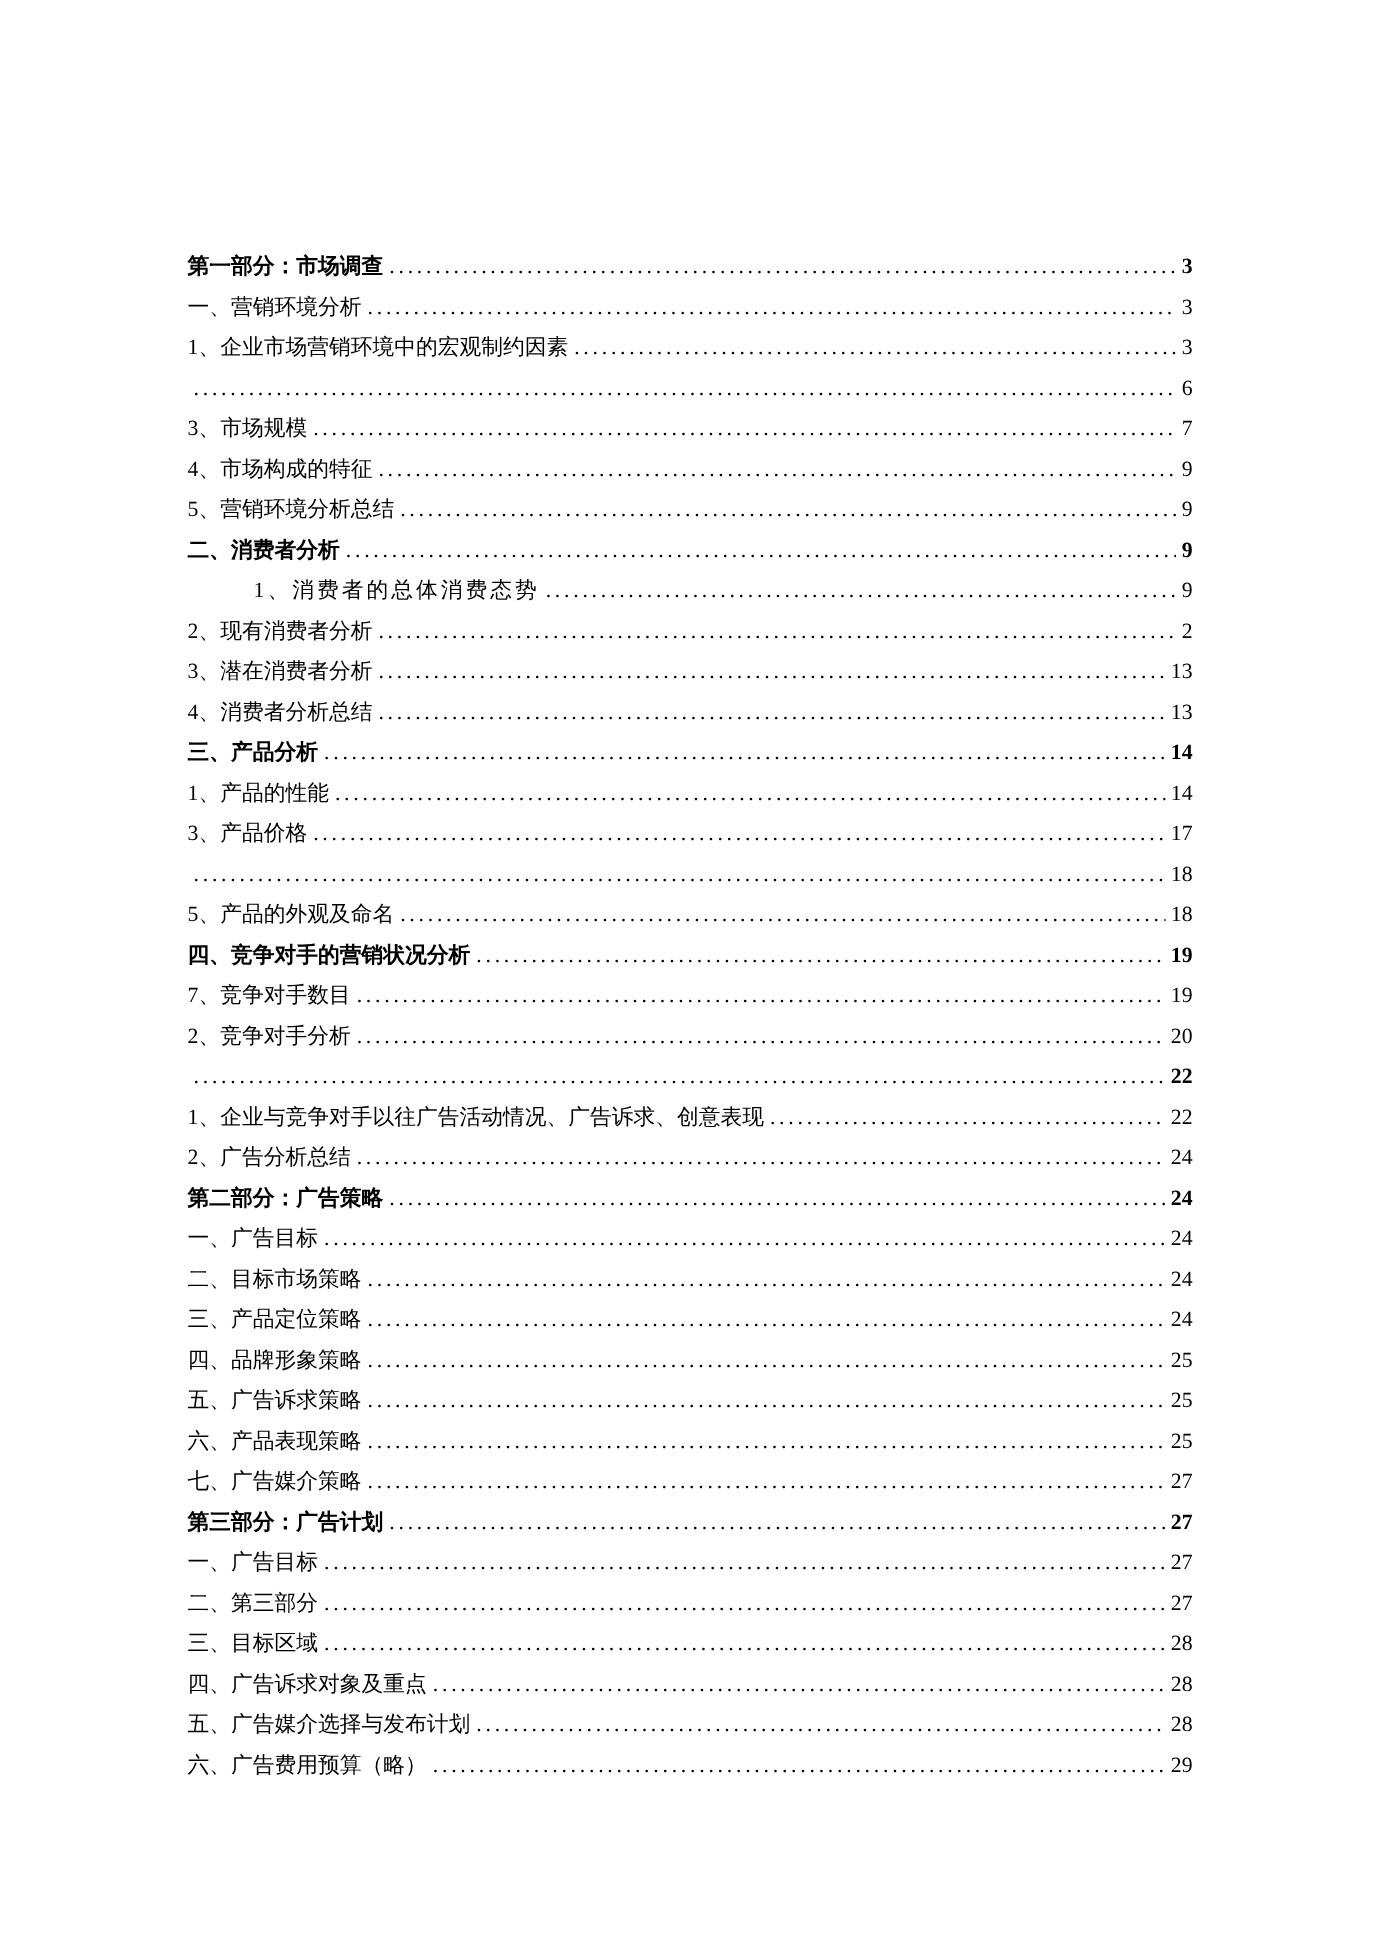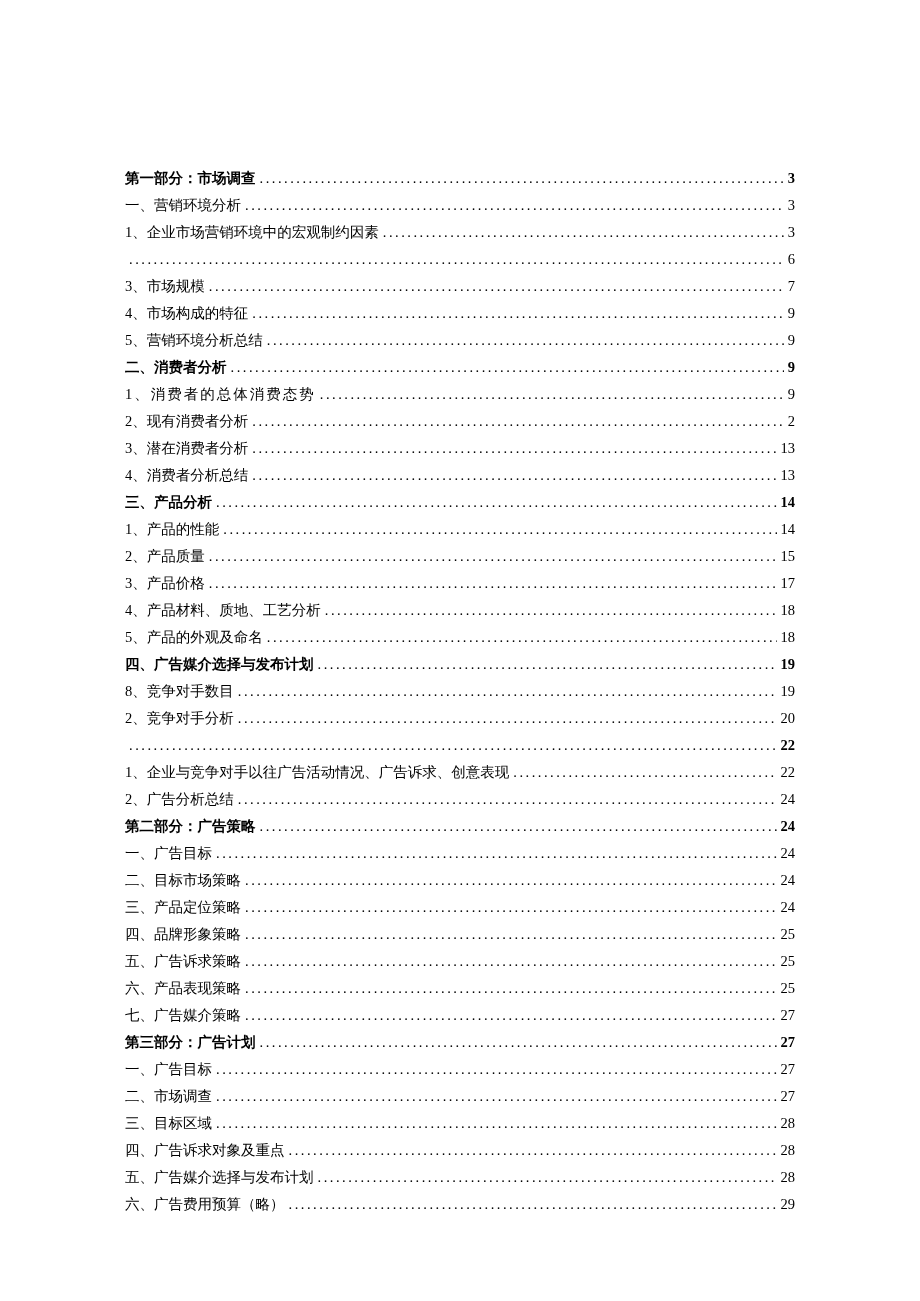--- a/index.html
+++ b/index.html
@@ -39,20 +39,21 @@
     }
     .toc-page {
       flex-shrink: 0;
     }
     .bold .toc-text,
     .bold .toc-page {
       font-weight: bold;
     }
     .spaced {
       letter-spacing: 2px;
+      margin-left: 44px;
     }
   </style>
 </head>
 <body>
 
 <div class="page">
   <div class="toc-container">
       <div class="toc-line bold">
         <span class="toc-text">第一部分：市场调查</span>
         <span class="toc-dots"></span>
@@ -116,46 +117,40 @@
         <span class="toc-text">三、产品分析</span>
         <span class="toc-dots"></span>
         <span class="toc-page">14</span>
       </div>
       <div class="toc-line">
         <span class="toc-text">1、产品的性能</span>
         <span class="toc-dots"></span>
         <span class="toc-page">14</span>
       </div>
       <div class="toc-line">
-        <span class="toc-text">2、产品质量</span>
-        <span class="toc-dots"></span>
-        <span class="toc-page">15</span>
-      </div>
-      <div class="toc-line">
         <span class="toc-text">3、产品价格</span>
         <span class="toc-dots"></span>
         <span class="toc-page">17</span>
       </div>
       <div class="toc-line">
-        <span class="toc-text">4、产品材料、质地、工艺分析</span>
         <span class="toc-dots"></span>
         <span class="toc-page">18</span>
       </div>
       <div class="toc-line">
         <span class="toc-text">5、产品的外观及命名</span>
         <span class="toc-dots"></span>
         <span class="toc-page">18</span>
       </div>
       <div class="toc-line bold">
-        <span class="toc-text">四、广告媒介选择与发布计划</span>
+        <span class="toc-text">四、竞争对手的营销状况分析</span>
         <span class="toc-dots"></span>
         <span class="toc-page">19</span>
       </div>
       <div class="toc-line">
-        <span class="toc-text">8、竞争对手数目</span>
+        <span class="toc-text">7、竞争对手数目</span>
         <span class="toc-dots"></span>
         <span class="toc-page">19</span>
       </div>
       <div class="toc-line">
         <span class="toc-text">2、竞争对手分析</span>
         <span class="toc-dots"></span>
         <span class="toc-page">20</span>
       </div>
       <div class="toc-line bold">
         <span class="toc-dots"></span>
@@ -215,21 +210,21 @@
         <span class="toc-text">第三部分：广告计划</span>
         <span class="toc-dots"></span>
         <span class="toc-page">27</span>
       </div>
       <div class="toc-line">
         <span class="toc-text">一、广告目标</span>
         <span class="toc-dots"></span>
         <span class="toc-page">27</span>
       </div>
       <div class="toc-line">
-        <span class="toc-text">二、市场调查</span>
+        <span class="toc-text">二、第三部分</span>
         <span class="toc-dots"></span>
         <span class="toc-page">27</span>
       </div>
       <div class="toc-line">
         <span class="toc-text">三、目标区域</span>
         <span class="toc-dots"></span>
         <span class="toc-page">28</span>
       </div>
       <div class="toc-line">
         <span class="toc-text">四、广告诉求对象及重点</span>

